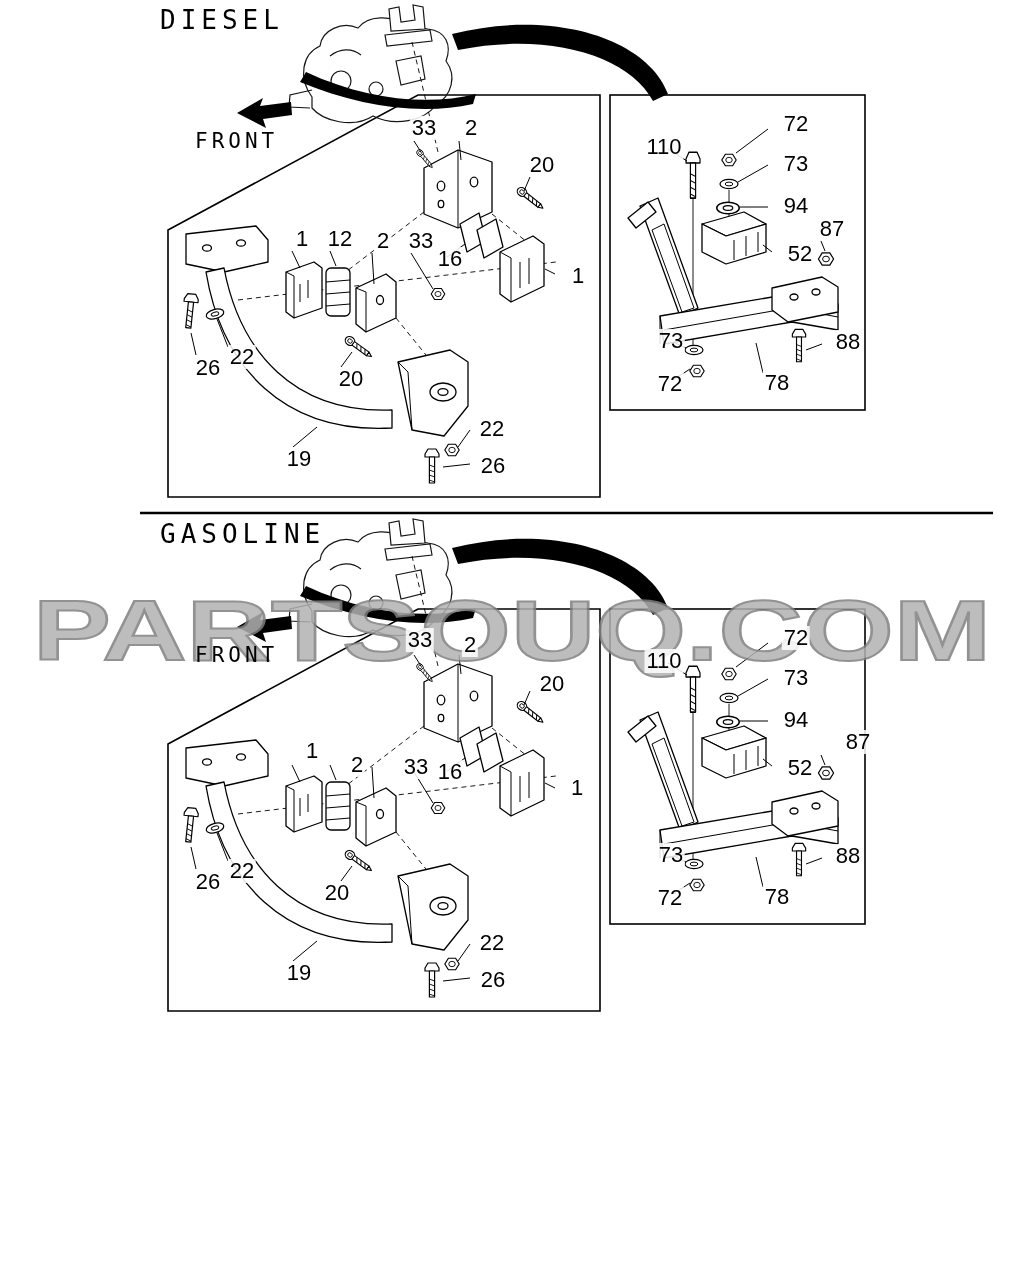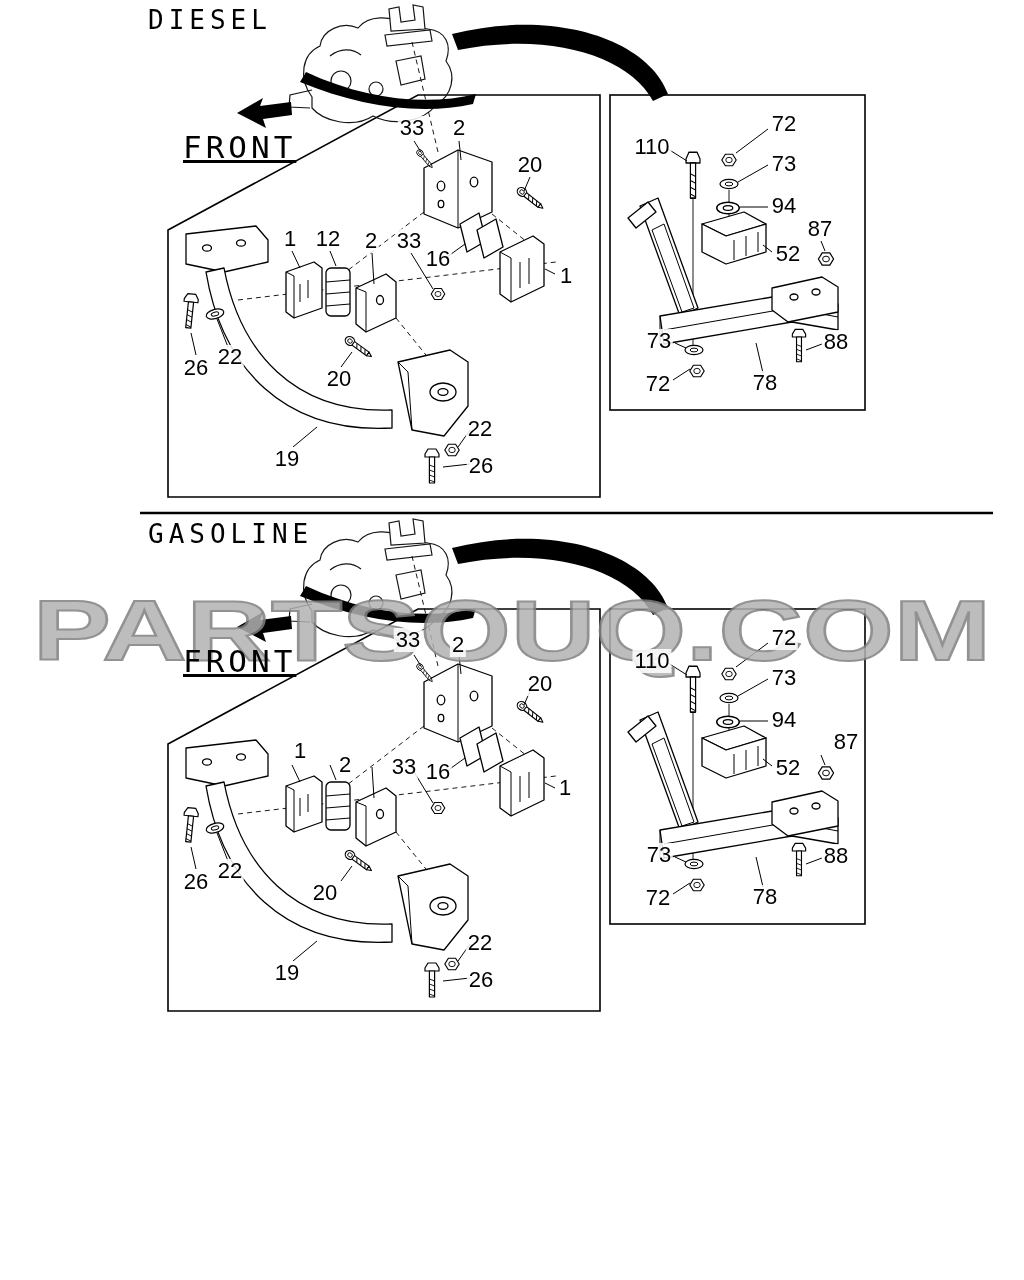--- a/index.html
+++ b/index.html
@@ -3,25 +3,25 @@
 <meta charset="utf-8">
 <style>
   html,body{margin:0;padding:0;}
   body{width:1024px;height:1280px;background:#fff;position:relative;overflow:hidden;
        font-family:"Liberation Sans",sans-serif;}
   .page{position:absolute;left:0;top:0;width:1024px;height:1280px;background:#fff;}
   svg.art{position:absolute;left:0;top:0;}
   svg.watermark-svg{position:absolute;left:0;top:578px;pointer-events:none;}
   .watermark-text{font-family:"Liberation Sans",sans-serif;font-weight:bold;font-size:86px;
        fill:#b2b2b2;stroke:#808080;stroke-width:2px;opacity:.85;}
-  .sec{position:absolute;left:0;width:820px;height:514px;}
+  .sec{position:absolute;left:12px;width:820px;height:514px;}
   .sec-title{position:absolute;left:148px;top:5px;margin:0;font-family:"DejaVu Sans Mono",monospace;
        font-size:26px;font-weight:normal;letter-spacing:5px;color:#000;}
   .front-label{position:absolute;left:183px;top:129px;font-family:"DejaVu Sans Mono",monospace;
-       font-size:31px;letter-spacing:4px;color:#000;text-decoration:underline;}
+       font-size:21px;letter-spacing:4px;color:#000;}
   .callout{position:absolute;transform:translate(-50%,-50%);font-family:"Liberation Sans",sans-serif;
        font-size:22px;line-height:1;color:#000;background:rgba(255,255,255,.85);
        padding:1px 2px;white-space:nowrap;}
 </style>
 </head>
 <body>
 
 <div class="page">
 
   <svg class="art" width="1024" height="1280" viewBox="0 0 1024 1280">

